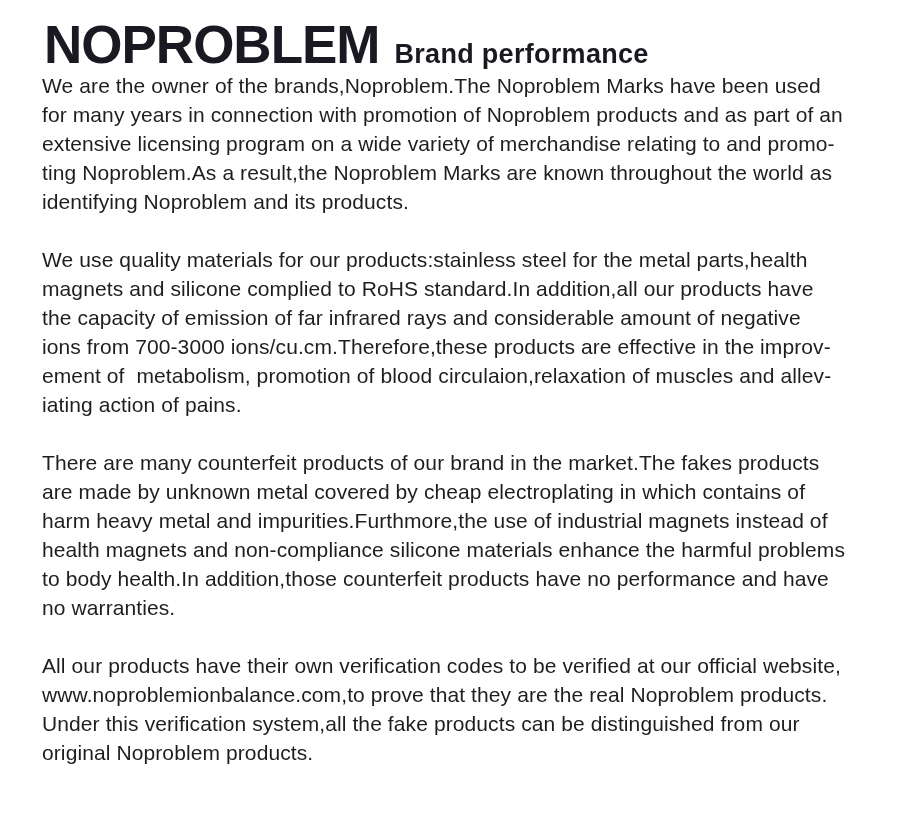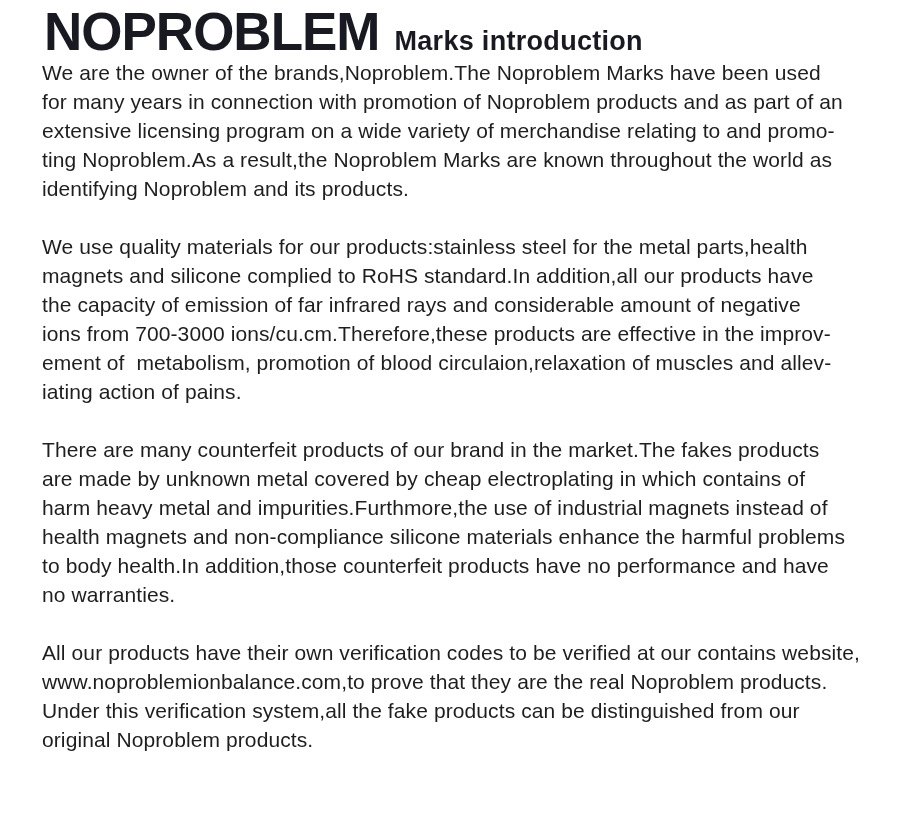--- a/index.html
+++ b/index.html
@@ -10,21 +10,21 @@
     width: 900px;
     height: 830px;
     background: #ffffff;
     overflow: hidden;
     font-family: "Liberation Sans", "DejaVu Sans", sans-serif;
   }
   .page {
     box-sizing: border-box;
     width: 900px;
     height: 830px;
-    padding: 5px 34px 0 42px;
+    padding: 18px 34px 0 42px;
     background: #ffffff;
   }
   .header {
     display: flex;
     align-items: baseline;
     gap: 15px;
     margin-left: 2px;
   }
   .brand-title {
     font-size: 53px;
@@ -52,40 +52,40 @@
     margin: 0 0 29px 0;
   }
 </style>
 </head>
 <body>
 
 <div class="page">
 
   <div class="header">
     <span class="brand-title">NOPROBLEM</span>
-    <span class="page-subtitle">Marks introduction</span>
+    <span class="page-subtitle">Brand performance</span>
   </div>
 
   <div class="content">
     <p class="para">We are the owner of the brands,Noproblem.The Noproblem Marks have been used
 for many years in connection with promotion of Noproblem products and as part of an
 extensive licensing program on a wide variety of merchandise relating to and promo-
 ting Noproblem.As a result,the Noproblem Marks are known throughout the world as
 identifying Noproblem and its products.</p>
     <p class="para">We use quality materials for our products:stainless steel for the metal parts,health
 magnets and silicone complied to RoHS standard.In addition,all our products have
 the capacity of emission of far infrared rays and considerable amount of negative
 ions from 700-3000 ions/cu.cm.Therefore,these products are effective in the improv-
 ement of  metabolism, promotion of blood circulaion,relaxation of muscles and allev-
 iating action of pains.</p>
     <p class="para">There are many counterfeit products of our brand in the market.The fakes products
 are made by unknown metal covered by cheap electroplating in which contains of
 harm heavy metal and impurities.Furthmore,the use of industrial magnets instead of
 health magnets and non-compliance silicone materials enhance the harmful problems
 to body health.In addition,those counterfeit products have no performance and have
 no warranties.</p>
-    <p class="para">All our products have their own verification codes to be verified at our contains website,
+    <p class="para">All our products have their own verification codes to be verified at our official website,
 www.noproblemionbalance.com,to prove that they are the real Noproblem products.
 Under this verification system,all the fake products can be distinguished from our
 original Noproblem products.</p>
   </div>
 
 </div>
 
 </body></html>

